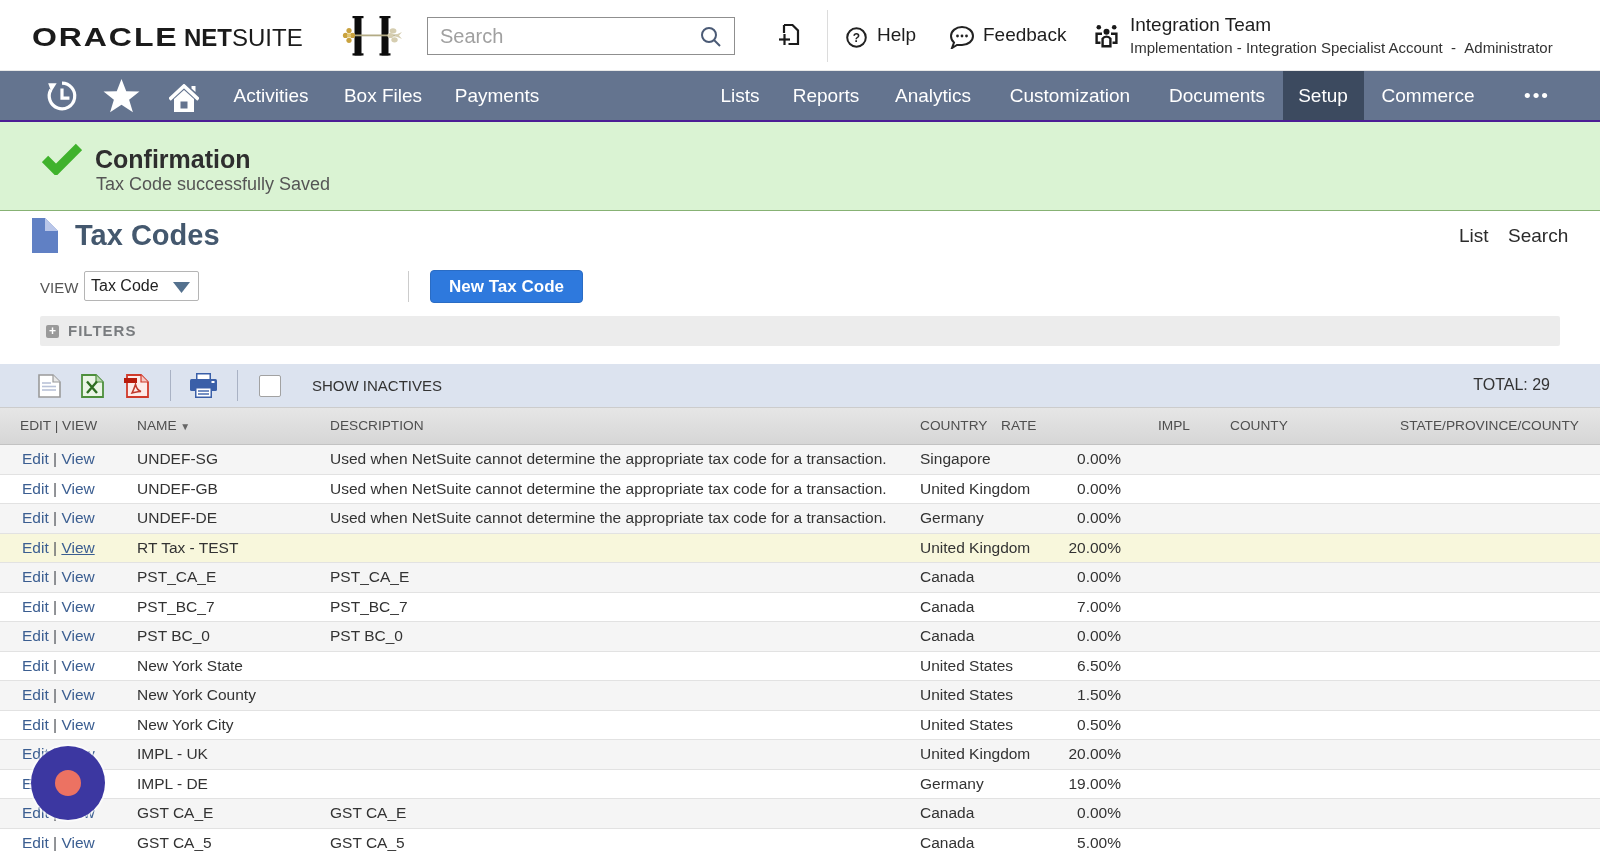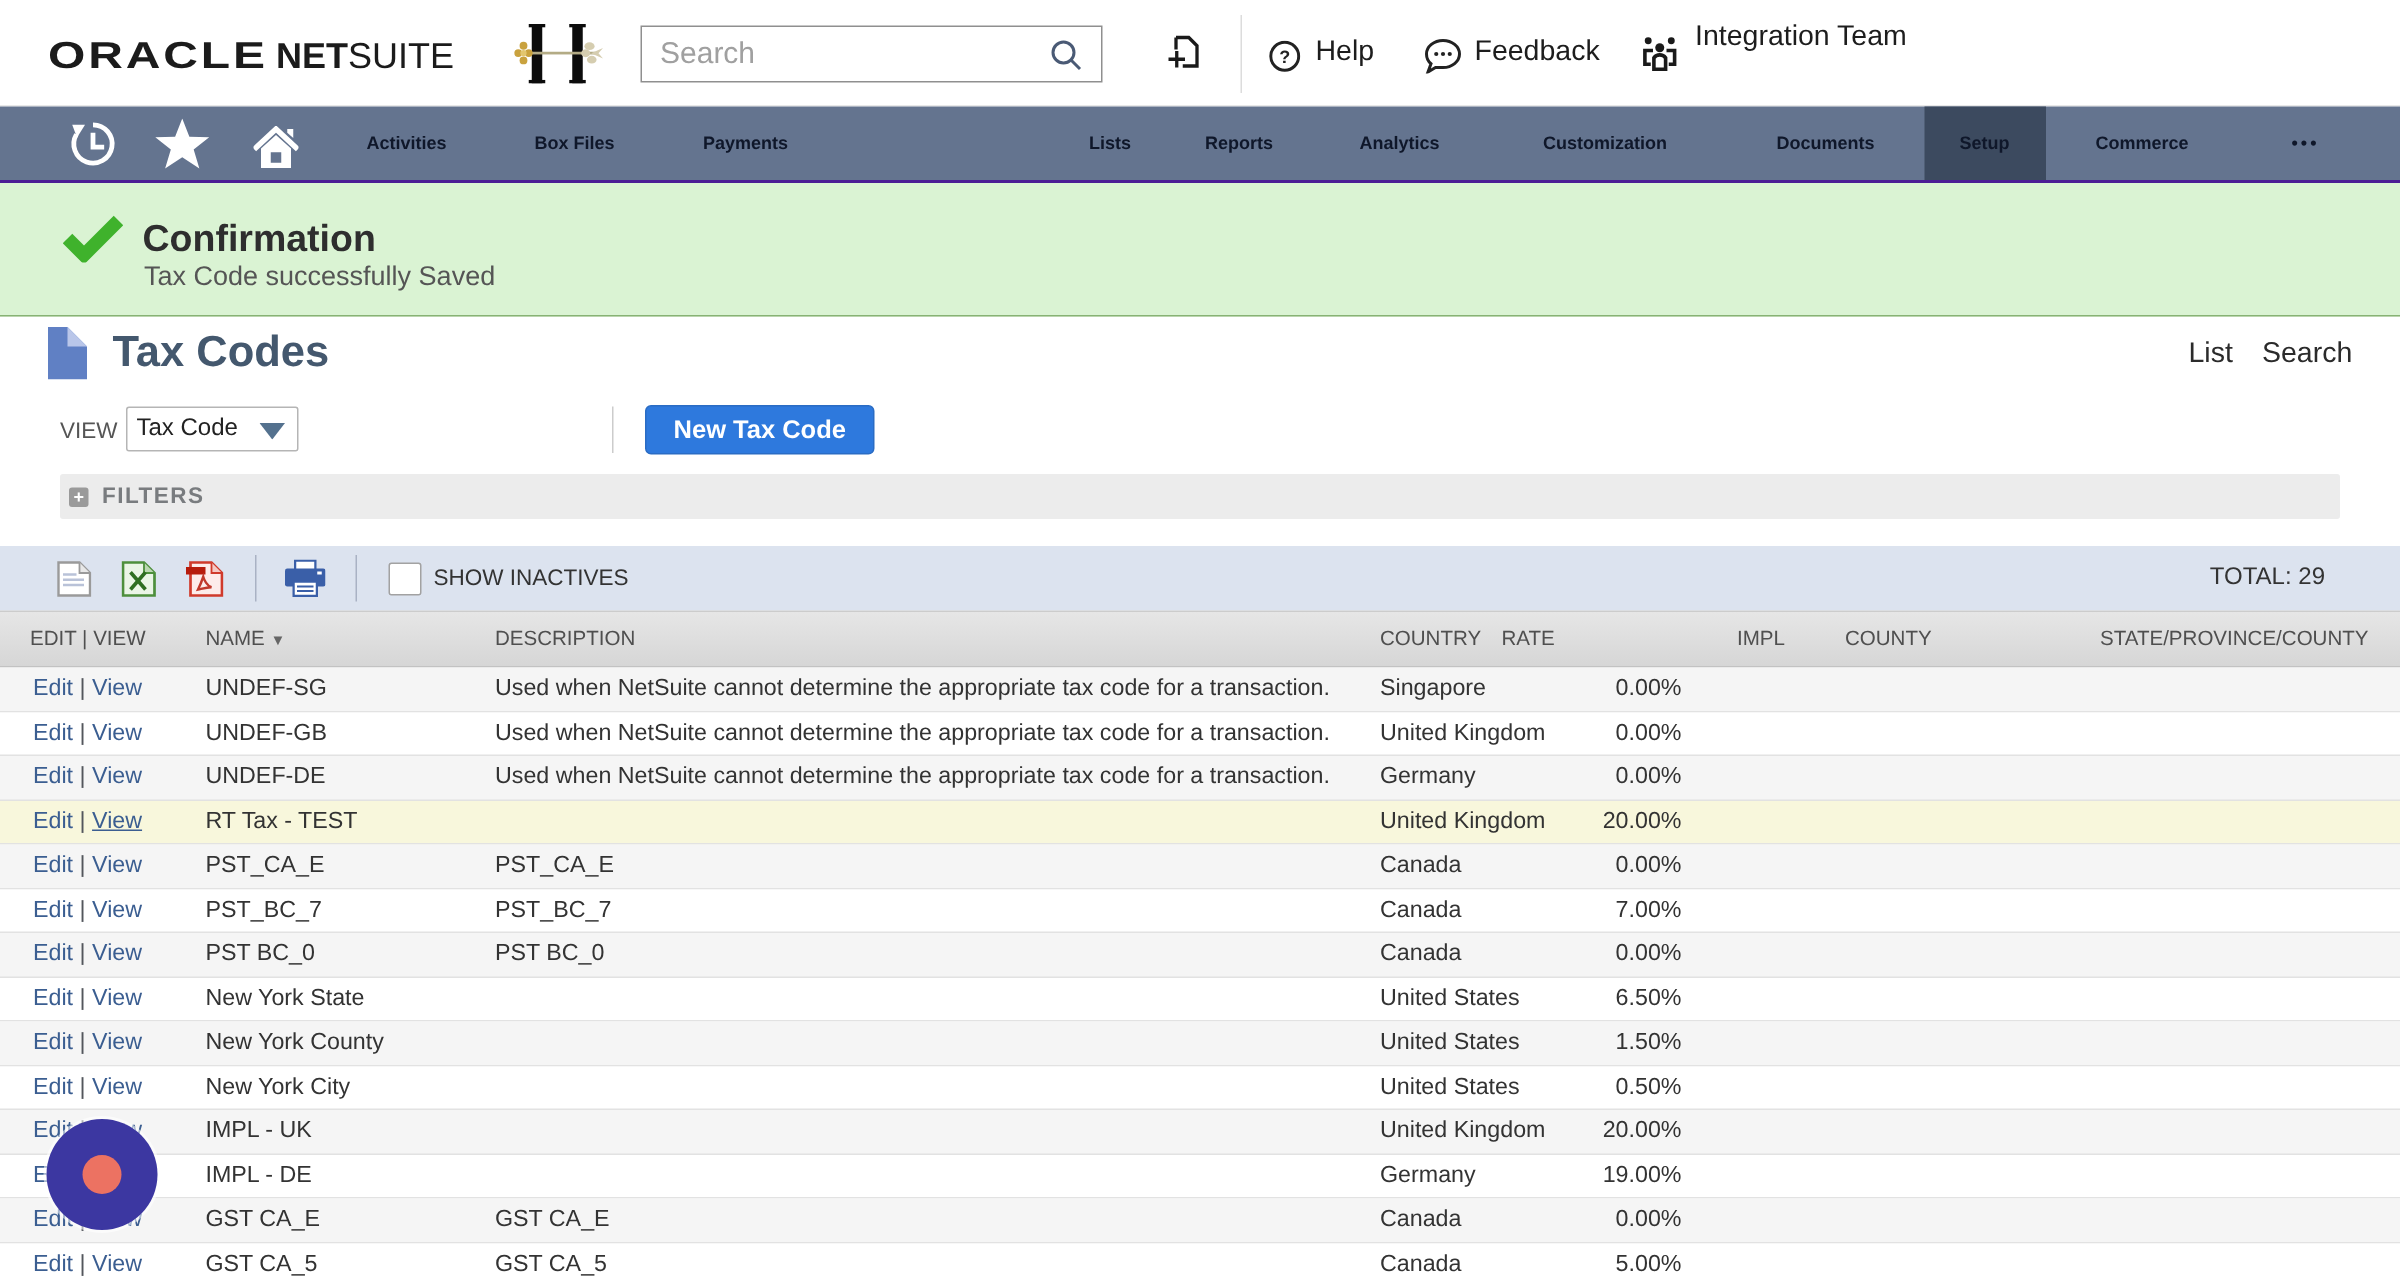--- a/index.html
+++ b/index.html
@@ -16,21 +16,21 @@
 #searchbox { position:absolute; left:427px; top:17px; width:308px; height:38px; border:1px solid #8f8f8f; background:#fff; }
 #searchbox .ph { position:absolute; left:12px; top:7px; font-size:20px; color:#a0a0a0; }
 .tb-ic { position:absolute; }
 #tb-divider1 { position:absolute; left:827px; top:10px; width:1px; height:52px; background:#dcdcdc; }
 .tb-label { position:absolute; top:24px; font-size:19px; color:#1d1d1d; }
 #team1 { position:absolute; left:1130px; top:14px; font-size:19px; color:#1d1d1d; }
 #team2 { position:absolute; left:1130px; top:39px; font-size:15px; color:#333; }
 
 
 #nav { position:absolute; left:0; top:71px; width:1600px; height:49px; background:#64748f; }
-.nav-item { position:absolute; top:0; height:49px; line-height:49px; color:#0f172a; font-size:12px; font-weight:bold; white-space:nowrap; transform:translateX(-50%); }
+.nav-item { position:absolute; top:0; height:49px; line-height:49px; color:#ffffff; font-size:19px; font-weight:normal; white-space:nowrap; transform:translateX(-50%); }
 #setup-block { position:absolute; left:1283px; top:0; width:81px; height:49px; background:#3c4a5f; }
 
 
 #banner { position:absolute; left:0; top:120px; width:1600px; height:91px; background:#daf3d3; border-top:2px solid #4c1d95; border-bottom:1px solid #87b274; }
 #conf-title { position:absolute; left:95px; top:23px; font-size:25px; font-weight:bold; color:#2e2e2e; }
 #conf-sub { position:absolute; left:96px; top:52px; font-size:18px; color:#555; }
 
 
 #title { position:absolute; left:75px; top:219px; font-size:29px; font-weight:bold; color:#44586e; }
 #listsearch { position:absolute; left:1459px; top:225px; font-size:19px; color:#2b2b2b; }
@@ -46,21 +46,21 @@
 #btn-new { position:absolute; left:430px; top:270px; width:153px; height:33px; border:1px solid #2a6cc4; border-radius:4px;
   background:#2e79dd; text-align:center; line-height:31px; font-size:17px; font-weight:bold; color:#fff; }
 #filters { position:absolute; left:40px; top:316px; width:1520px; height:30px; background:#ececec; border-radius:2px; }
 #filters .f-txt { position:absolute; left:28px; top:6px; font-size:15px; font-weight:bold; color:#797c7f; letter-spacing:1px; }
 #filters .f-plus { position:absolute; left:6px; top:9px; width:13px; height:13px; background:#9a9a9a; border-radius:2px; color:#fff; font-size:12px; line-height:13px; text-align:center; font-weight:bold; }
 
 
 #toolbar { position:absolute; left:0; top:364px; width:1600px; height:43px; background:#dce3ef; }
 .tbar-div { position:absolute; top:6px; width:1px; height:31px; background:#a9b2c4; }
 #chk { position:absolute; left:259px; top:11px; width:22px; height:22px; background:#fff; border:1px solid #a2a2a2; border-radius:2px; }
-#show-inactives { position:absolute; left:289px; top:13px; font-size:15px; color:#333; }
+#show-inactives { position:absolute; left:312px; top:13px; font-size:15px; color:#333; }
 #total { position:absolute; right:50px; top:12px; font-size:16px; color:#333; }
 
 
 #thead { position:absolute; left:0; top:407px; width:1600px; height:38px;
   background:linear-gradient(#e6e6e6,#d6d6d6); border-top:1px solid #cccccc; border-bottom:1px solid #c2c2c2; }
 #thead div { position:absolute; top:10px; font-size:13.7px; color:#4f4f4f; white-space:nowrap; }
 #tbody { position:absolute; left:0; top:445px; width:1600px; height:407px; }
 .row { position:relative; width:1600px; height:29.5px; border-bottom:1px solid #e2e2e2; background:#fff; }
 .row.alt { background:#f5f5f5; }
 .row.hl { background:#f8f7dc; }
@@ -136,20 +136,21 @@
       <circle cx="4.8" cy="4.2" r="2.3" fill="#1a1a1a"></circle>
       <circle cx="20.2" cy="4.2" r="2.3" fill="#1a1a1a"></circle>
       <circle cx="12.5" cy="8.8" r="3" fill="#1a1a1a"></circle>
       <g stroke="#1a1a1a" stroke-width="2.4" fill="none">
         <path d="M8 10.7 L2.6 10.7 L2.6 19.8 L6.5 19.8"></path>
         <path d="M17 10.7 L22.4 10.7 L22.4 19.8 L18.5 19.8"></path>
         <path d="M8.6 23.2 L8.6 15.6 Q10 13.6 12.5 13.6 Q15 13.6 16.4 15.6 L16.4 23.2 Z"></path>
       </g>
     </svg>
     <div id="team1">Integration Team</div>
+    <div id="team2">Implementation - Integration Specialist Account&nbsp; - &nbsp;Administrator</div>
   </div>
 
   <div id="nav">
     <svg class="abs" style="left:46px;top:9px" width="32" height="33" viewBox="0 0 30 31">
       <path d="M15 3 A12 12 0 1 1 4.6 9" fill="none" stroke="#fff" stroke-width="3"></path>
       <path d="M2 3 L10 3 L5 11 Z" fill="#fff"></path>
       <path d="M15 8 L15 17 L22 17" fill="none" stroke="#fff" stroke-width="3"></path>
     </svg>
     <svg class="abs" style="left:103px;top:8px" width="37" height="35" viewBox="0 0 35 33">
       <path d="M17.5 0 L22 11.5 L34.5 11.8 L24.7 19.5 L28.3 31.5 L17.5 24.4 L6.7 31.5 L10.3 19.5 L0.5 11.8 L13 11.5 Z" fill="#fff"></path>

